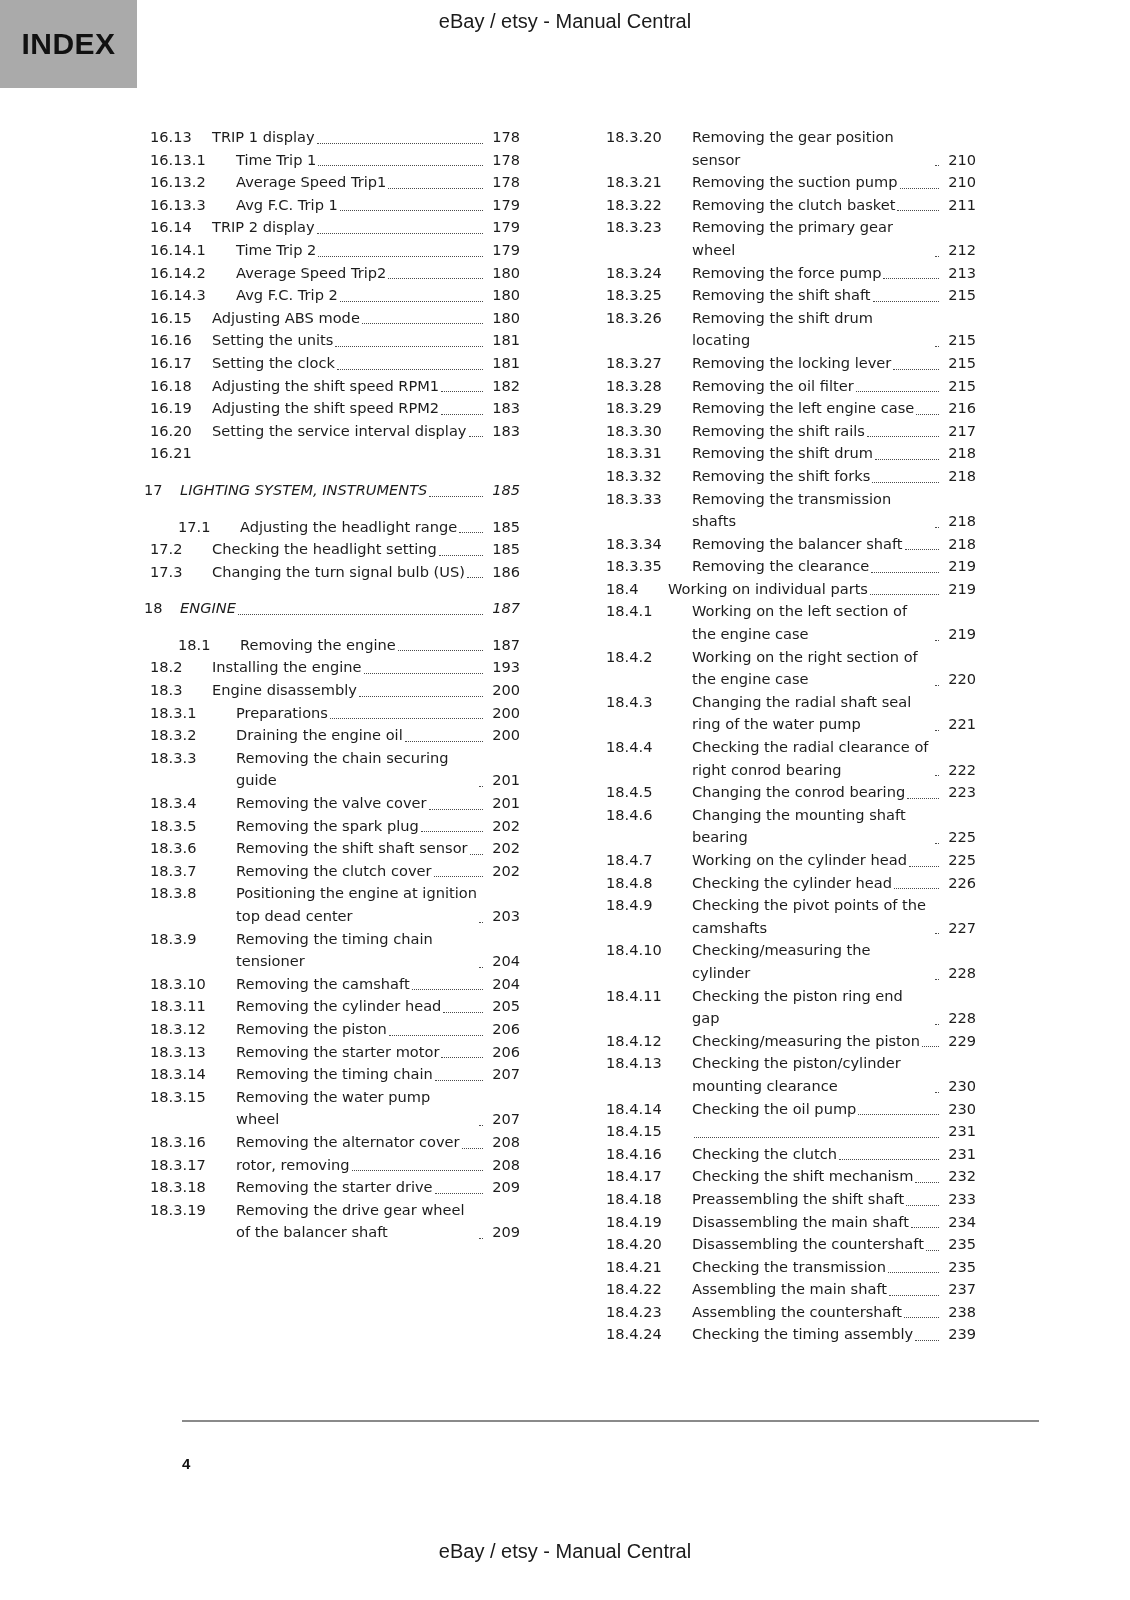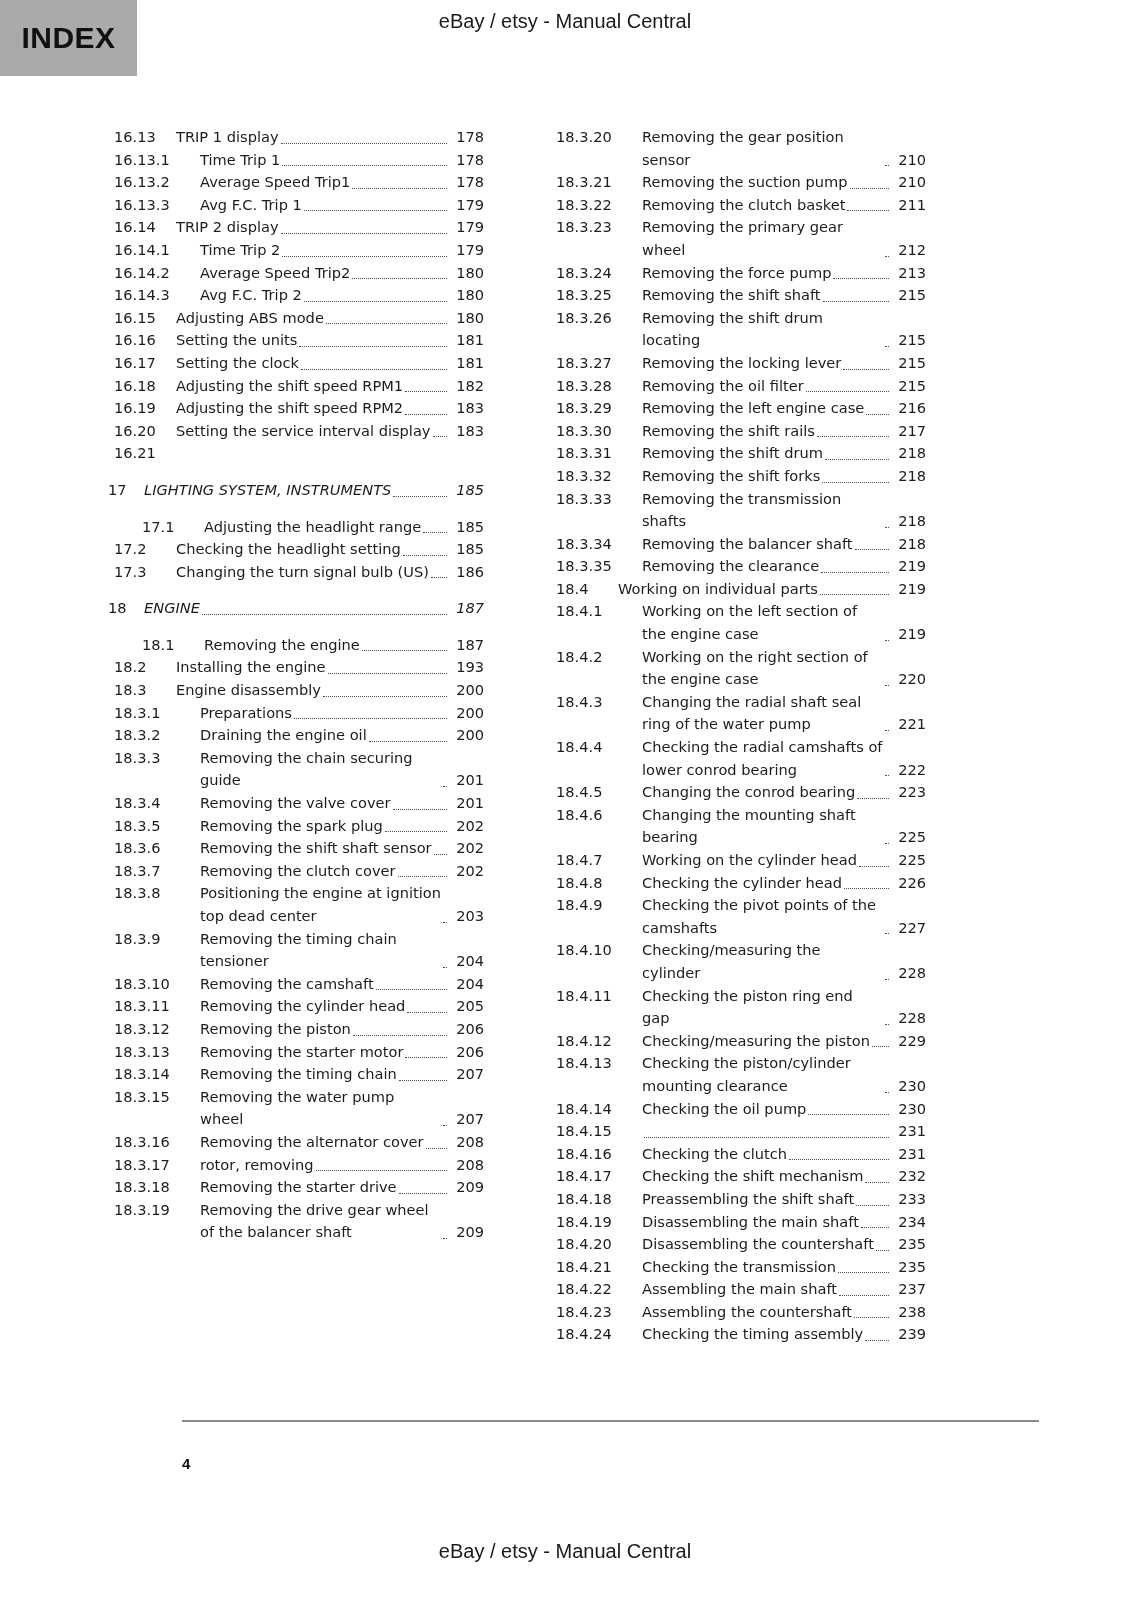--- a/index.html
+++ b/index.html
@@ -15,21 +15,21 @@
     color: #1a1a1a;
     overflow: hidden;
   }
 
   
   .index-tab {
     position: absolute;
     left: 0;
     top: 0;
     width: 137px;
-    height: 76px;
+    height: 88px;
     background: #aaaaaa;
     display: flex;
     align-items: center;
     justify-content: center;
   }
   .index-tab-label {
     font-family: "Liberation Sans", sans-serif;
     font-weight: bold;
     font-size: 30px;
     letter-spacing: 0.5px;
@@ -58,22 +58,22 @@
 
   
   .toc-area {
     position: absolute;
     left: 0;
     top: 126px;
     width: 1130px;
   }
   .toc-columns {
     display: flex;
-    gap: 38px;
-    padding-left: 80px;
+    gap: 52px;
+    padding-left: 116px;
   }
   .toc-col {
     width: 404px;
     flex: 0 0 404px;
   }
 
   .toc-row {
     display: flex;
     align-items: flex-start;
     font-size: 14.6px;
@@ -645,21 +645,21 @@
           <span class="num">18.4.3</span>
           <span class="body">
             <span class="title">Changing the radial shaft seal ring of the water pump</span>
             <span class="leader"></span>
             <span class="page">221</span>
           </span>
         </div>
         <div class="toc-row lvl-4">
           <span class="num">18.4.4</span>
           <span class="body">
-            <span class="title">Checking the radial camshafts of lower conrod bearing</span>
+            <span class="title">Checking the radial clearance of right conrod bearing</span>
             <span class="leader"></span>
             <span class="page">222</span>
           </span>
         </div>
         <div class="toc-row lvl-4">
           <span class="num">18.4.5</span>
           <span class="body">
             <span class="title">Changing the conrod bearing</span>
             <span class="leader"></span>
             <span class="page">223</span>

